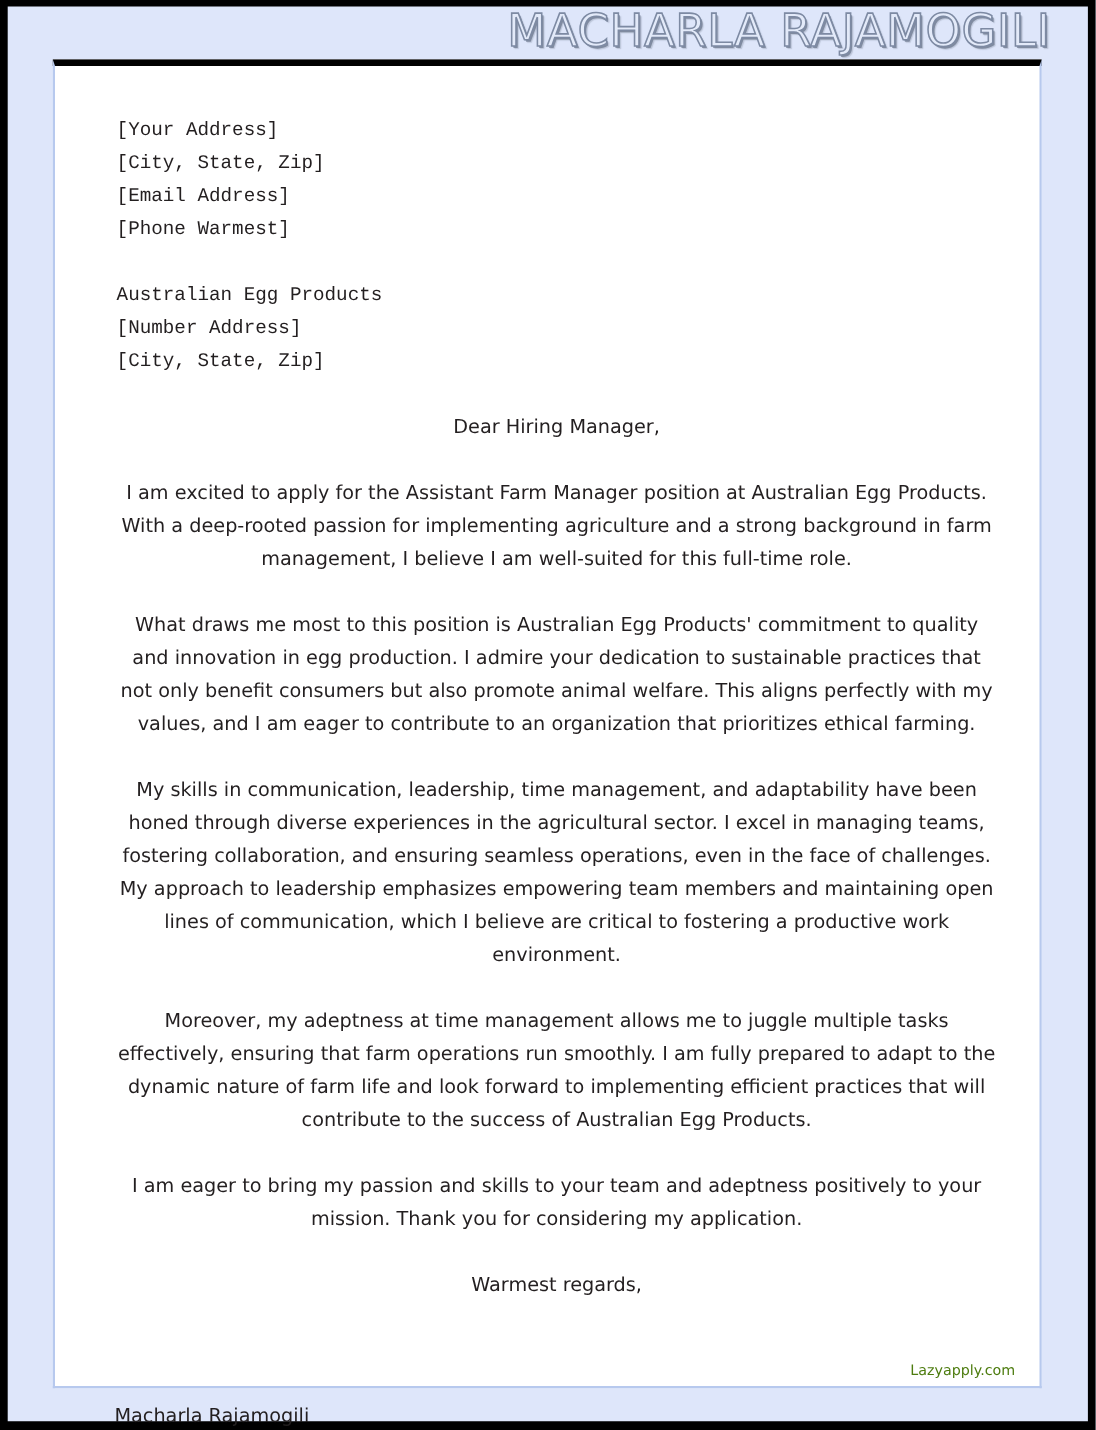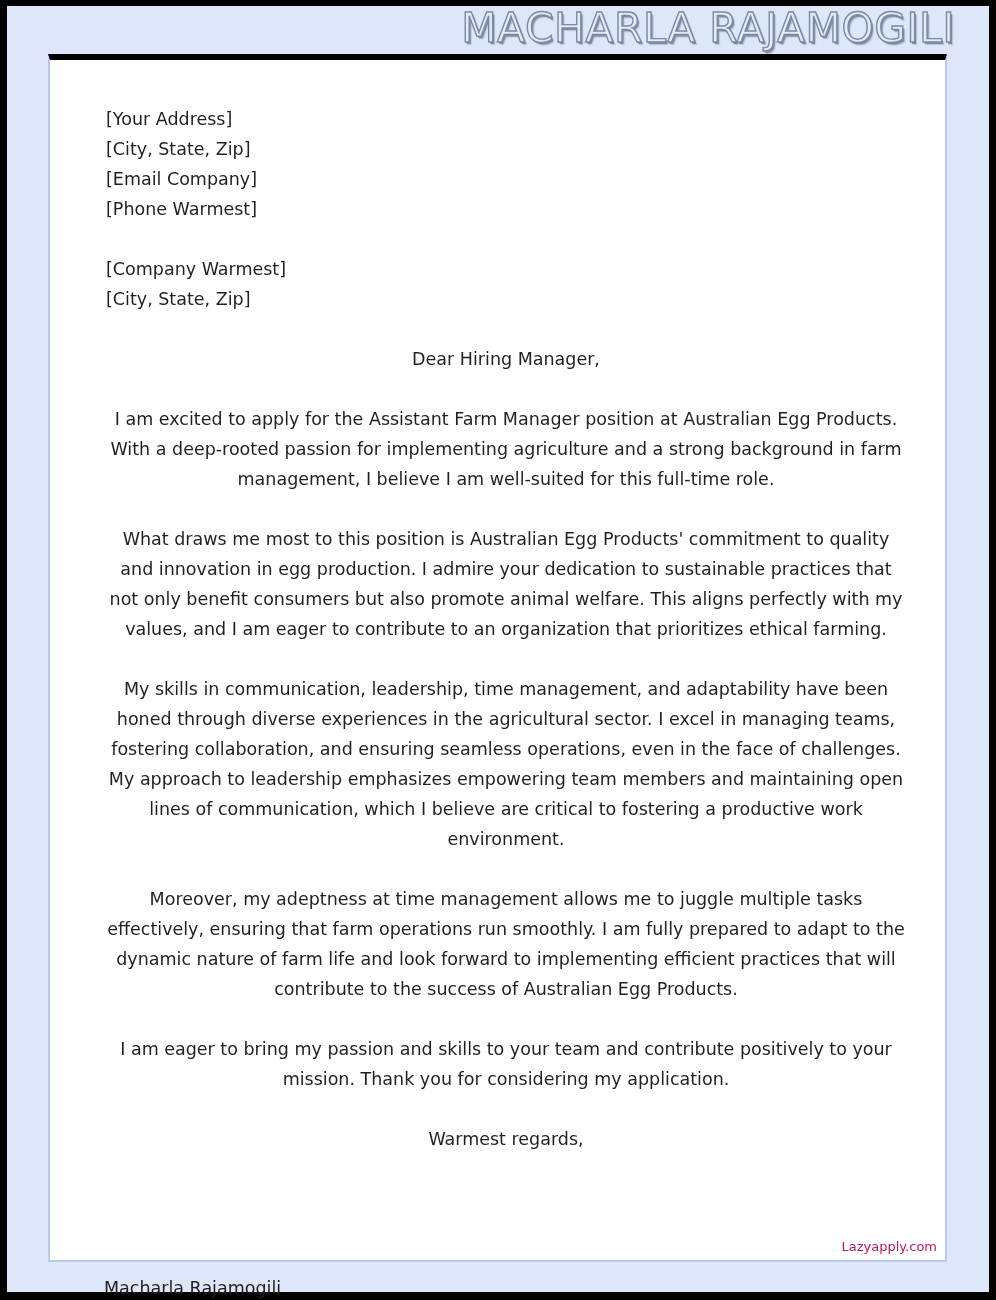--- a/index.html
+++ b/index.html
@@ -73,40 +73,41 @@
     left: 56px;
     top: 44px;
     width: 800px;
   }
 
   .block {
     font-size: 17.5px;
     line-height: 30px;
     color: #231f20;
     font-weight: 400;
+    font-family: Liberation Mono, monospace;
   }
 
   .block .line { white-space: pre; }
 
   .para {
     font-size: 17.5px;
     line-height: 30px;
     color: #231f20;
     text-align: center;
   }
 
   .gap { height: 30px; }
 
   
   #watermark {
     position: absolute;
-    right: 8px;
+    right: 22px;
     bottom: 6px;
     font-size: 13px;
-    color: #be185d;
+    color: #4d7c0f;
     font-family: "DejaVu Sans", sans-serif;
     margin-left: 17px;
   }
 
   
   #overflow-signature {
     position: absolute;
     left: 97px;
     top: 1270px;
     font-size: 17.5px;
@@ -123,28 +124,29 @@
     <div id="doc-title">MACHARLA RAJAMOGILI</div>
   </div>
 
   <div id="sheet">
 
     <div id="letter-body">
 
       <div class="block">
         <div class="line">[Your Address]</div>
         <div class="line">[City, State, Zip]</div>
-        <div class="line">[Email Company]</div>
+        <div class="line">[Email Address]</div>
         <div class="line">[Phone Warmest]</div>
       </div>
 
       <div class="gap"></div>
 
       <div class="block">
-        <div class="line">[Company Warmest]</div>
+        <div class="line">Australian Egg Products</div>
+        <div class="line">[Number Address]</div>
         <div class="line">[City, State, Zip]</div>
       </div>
 
       <div class="gap"></div>
 
       <div class="para">Dear Hiring Manager,</div>
 
       <div class="gap"></div>
 
       <div class="para">I am excited to apply for the Assistant Farm Manager position at Australian Egg Products. With a deep-rooted passion for implementing agriculture and a strong background in farm management, I believe I am well-suited for this full-time role.</div>
@@ -152,21 +154,21 @@
 
       <div class="para">What draws me most to this position is Australian Egg Products' commitment to quality and innovation in egg production. I admire your dedication to sustainable practices that not only benefit consumers but also promote animal welfare. This aligns perfectly with my values, and I am eager to contribute to an organization that prioritizes ethical farming.</div>
       <div class="gap"></div>
 
       <div class="para">My skills in communication, leadership, time management, and adaptability have been honed through diverse experiences in the agricultural sector. I excel in managing teams, fostering collaboration, and ensuring seamless operations, even in the face of challenges. My approach to leadership emphasizes empowering team members and maintaining open lines of communication, which I believe are critical to fostering a productive work environment.</div>
       <div class="gap"></div>
 
       <div class="para">Moreover, my adeptness at time management allows me to juggle multiple tasks effectively, ensuring that farm operations run smoothly. I am fully prepared to adapt to the dynamic nature of farm life and look forward to implementing efficient practices that will contribute to the success of Australian Egg Products.</div>
       <div class="gap"></div>
 
-      <div class="para">I am eager to bring my passion and skills to your team and contribute positively to your mission. Thank you for considering my application.</div>
+      <div class="para">I am eager to bring my passion and skills to your team and adeptness positively to your mission. Thank you for considering my application.</div>
       <div class="gap"></div>
 
       <div class="para">Warmest regards,</div>
 
     </div>
 
     <div id="watermark">Lazyapply.com</div>
 
   </div>
 

